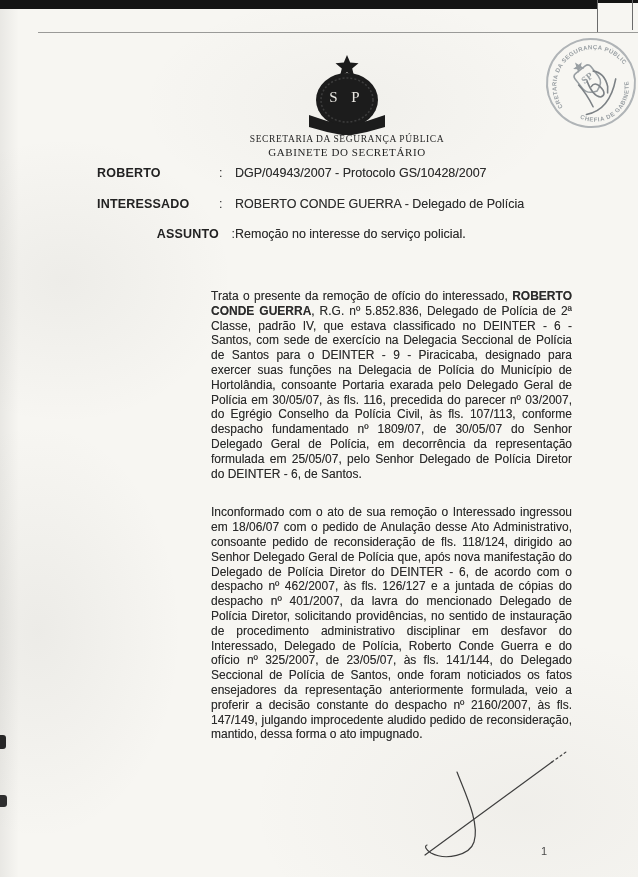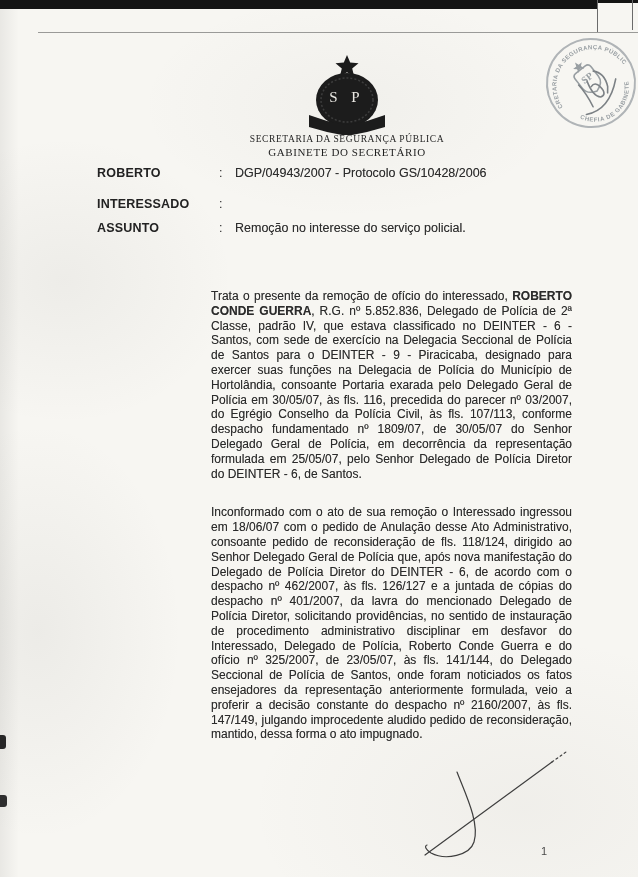--- a/index.html
+++ b/index.html
@@ -38,21 +38,21 @@
     font-family:"Liberation Serif", serif;font-size:11px;letter-spacing:0.6px;color:#1f1f1f;
   }
 
   
   .stamp{position:absolute;left:541px;top:33px;width:100px;height:100px;transform:rotate(-38deg);opacity:0.9;}
 
   
   .field-row{position:absolute;left:97px;display:flex;align-items:baseline;font-size:12.5px;color:#2d2d2d;}
   .row-processo{top:166px;}
   .row-interessado{top:197px;}
-  .row-assunto{top:221px;}
+  .row-assunto{top:227px;text-align:right;}
   .field-label{font-weight:bold;width:122px;letter-spacing:0.2px;color:#222;}
   .field-sep{width:16px;color:#2d2d2d;}
   .field-value{white-space:nowrap;text-shadow:0 0 0.4px rgba(45,45,45,0.45);}
 
   
   .body-block{
     position:absolute;left:211px;top:272px;width:361px;
     font-size:12px;line-height:14.8px;color:#2b2b2b;text-align:justify;
     text-shadow:0 0 0.4px rgba(43,43,43,0.45);
     margin-top:17px;
@@ -110,25 +110,26 @@
       <path d="M37,70 Q40,56 39,44"></path>
       <path d="M48,46 Q43,62 49,67 Q56,69 55,59 Q54,51 48,53"></path>
       <path d="M59,42 Q67,50 61,63 L57,68"></path>
       <path d="M27,72 Q48,83 72,62"></path>
     </g>
   </svg>
 
   <div class="field-row row-processo">
     <span class="field-label">ROBERTO</span>
     <span class="field-sep">:</span>
-    <span class="field-value">DGP/04943/2007 - Protocolo GS/10428/2006</span>
+    <span class="field-value">DGP/04943/2007 - Protocolo GS/10428/2007</span>
   </div>
   <div class="field-row row-interessado">
     <span class="field-label">INTERESSADO</span>
     <span class="field-sep">:</span>
+    <span class="field-value">ROBERTO CONDE GUERRA - Delegado de Polícia</span>
   </div>
   <div class="field-row row-assunto">
     <span class="field-label">ASSUNTO</span>
     <span class="field-sep">:</span>
     <span class="field-value">Remoção no interesse do serviço policial.</span>
   </div>
 
   <div class="body-block">
     <p class="para"><span>Trata o presente da remoção de ofício do interessado, </span><span class="bold-name">ROBERTO CONDE GUERRA</span><span>, R.G. nº 5.852.836, Delegado de Polícia de 2ª Classe, padrão IV, que estava classificado no DEINTER - 6 - Santos, com sede de exercício na Delegacia Seccional de Polícia de Santos para o DEINTER - 9 - Piracicaba, designado para exercer suas funções na Delegacia de Polícia do Município de Hortolândia, consoante Portaria exarada pelo Delegado Geral de Polícia em 30/05/07, às fls. 116, precedida do parecer nº 03/2007, do Egrégio Conselho da Polícia Civil, às fls. 107/113, conforme despacho fundamentado nº 1809/07, de 30/05/07 do Senhor Delegado Geral de Polícia, em decorrência da representação formulada em 25/05/07, pelo Senhor Delegado de Polícia Diretor do DEINTER - 6, de Santos.</span></p>
     <p class="para">Inconformado com o ato de sua remoção o Interessado ingressou em 18/06/07 com o pedido de Anulação desse Ato Administrativo, consoante pedido de reconsideração de fls. 118/124, dirigido ao Senhor Delegado Geral de Polícia que, após nova manifestação do Delegado de Polícia Diretor do DEINTER - 6, de acordo com o despacho nº 462/2007, às fls. 126/127 e a juntada de cópias do despacho nº 401/2007, da lavra do mencionado Delegado de Polícia Diretor, solicitando providências, no sentido de instauração de procedimento administrativo disciplinar em desfavor do Interessado, Delegado de Polícia, Roberto Conde Guerra e do ofício nº 325/2007, de 23/05/07, às fls. 141/144, do Delegado Seccional de Polícia de Santos, onde foram noticiados os fatos ensejadores da representação anteriormente formulada, veio a proferir a decisão constante do despacho nº 2160/2007, às fls. 147/149, julgando improcedente aludido pedido de reconsideração, mantido, dessa forma o ato impugnado.</p>

